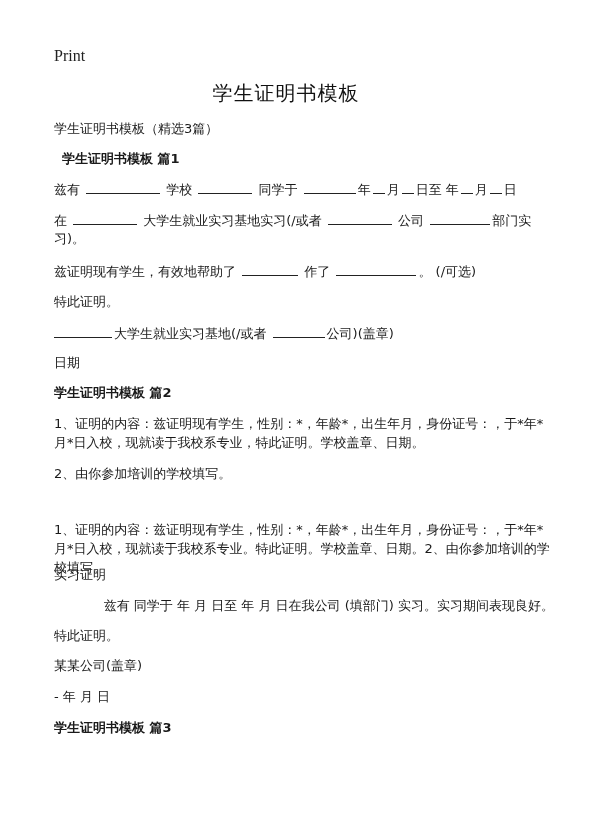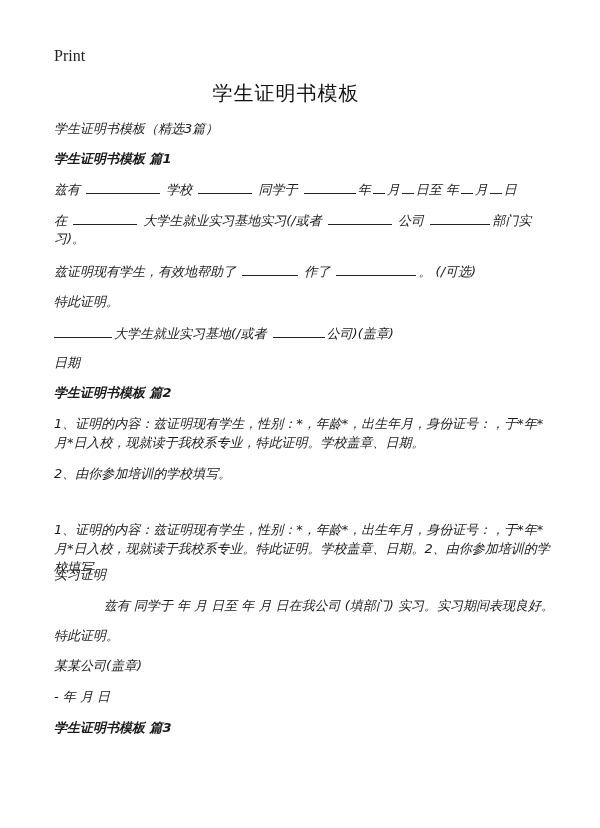--- a/index.html
+++ b/index.html
@@ -35,21 +35,20 @@
       color: #111;
       margin: 0;
     }
     .line {
       position: absolute;
       left: 54px;
       width: 500px;
       font-size: 13px;
       line-height: 20px;
       white-space: nowrap;
-      font-style: italic;
     }
     .line.wrap {
       white-space: normal;
     }
     .bold {
       font-weight: bold;
     }
     .blank {
       display: inline-block;
       border-bottom: 1px solid #222;
@@ -60,21 +59,21 @@
   </style>
 </head>
 <body>
 
 <div class="print-label">Print</div>
 
 <h1 class="doc-title">学生证明书模板</h1>
 
 <div class="line" style="top:119px;">学生证明书模板（精选3篇）</div>
 
-<div class="line bold" style="top:149px;">学生证明书模板 篇1</div>
+<div class="line bold" style="top:149px;margin-left:8px;">学生证明书模板 篇1</div>
 
 <div class="line" style="top:179px;">
   <span>兹有</span>
   <span class="blank" style="width:74px;"></span>
   <span>学校</span>
   <span class="blank" style="width:54px;"></span>
   <span>同学于</span>
   <span class="blank" style="width:52px;"></span><span>年</span><span class="blank" style="width:12px;"></span><span>月</span><span class="blank" style="width:12px;"></span><span>日至 年</span><span class="blank" style="width:12px;"></span><span>月</span><span class="blank" style="width:12px;"></span><span>日</span>
 </div>
 

